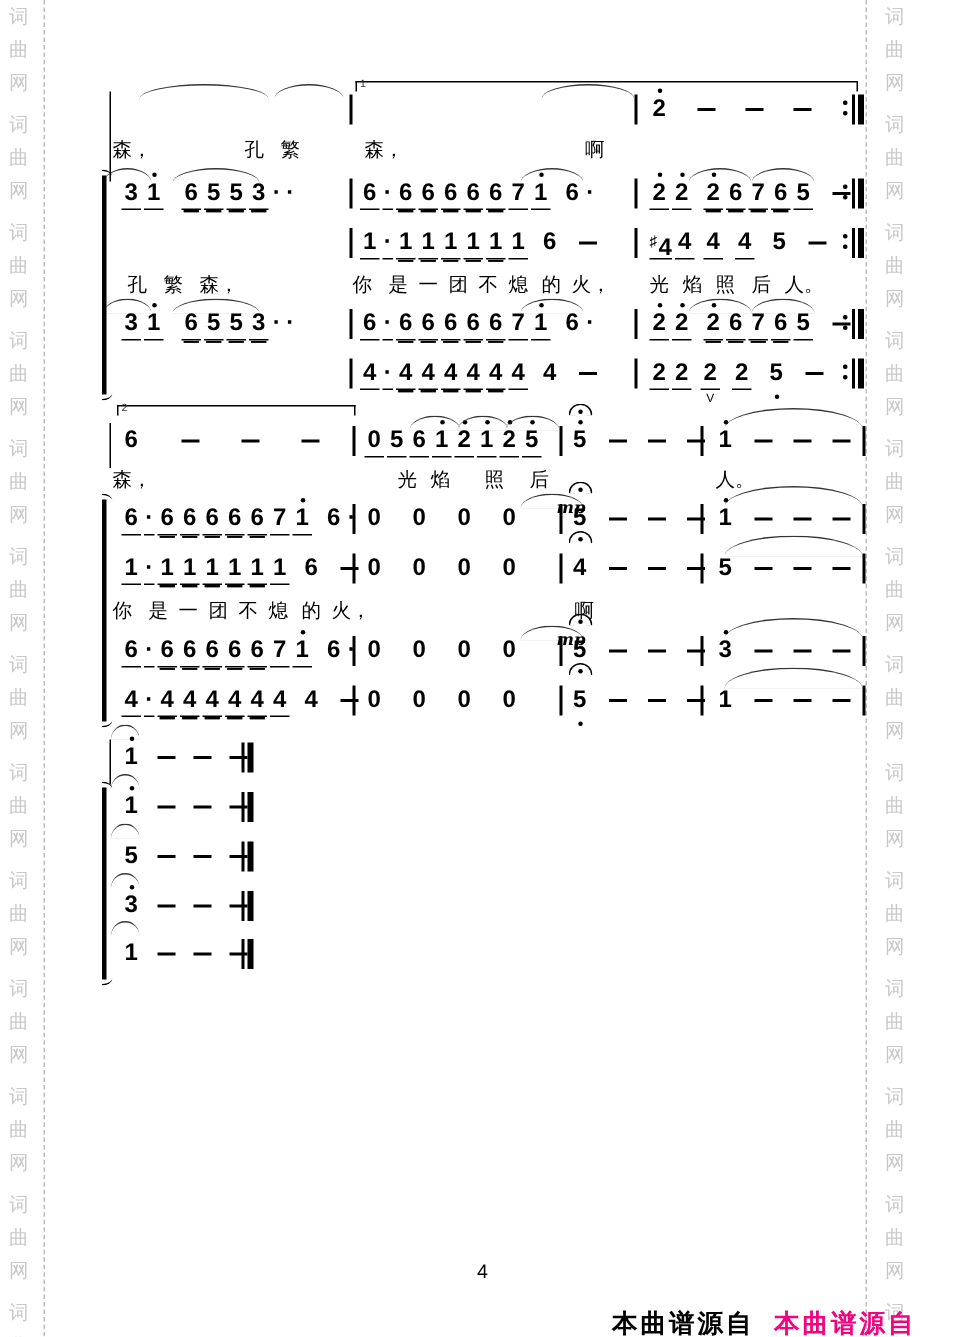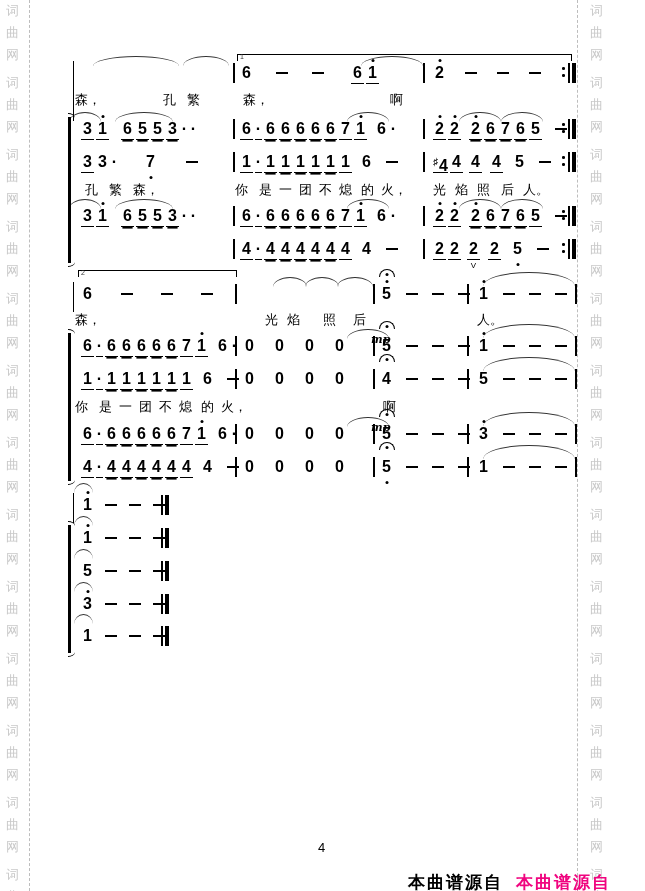--- a/index.html
+++ b/index.html
@@ -136,21 +136,20 @@
       <span class="wm-ch" style="top: 818px; left: 4px; color: rgb(201, 201, 201);">曲</span>
       <span class="wm-ch" style="top: 840px; left: 4px; color: rgb(201, 201, 201);">网</span>
       <span class="wm-ch" style="top: 868px; left: 4px; color: rgb(201, 201, 201);">词</span>
       <span class="wm-ch" style="top: 890px; left: 4px; color: rgb(201, 201, 201);">曲</span>
     </div>
   <div class="wm-dash left"></div>
   <div class="wm-dash right"></div>
 
   <div id="score">
       <div class="row" style="top: 63px;">
-        <div class="meas" style="left: 175px;"><span class="n">6</span><span class="sp" style="width: 20px;"></span><span class="n dash"></span><span class="sp" style="width: 20px;"></span><span class="n dash"></span><span class="sp" style="width: 24px;"></span><span class="n u">6</span><span class="n u">1<span class="dot-a"></span></span></div>
         <div class="meas" style="left: 368px;"><span class="n">2<span class="dot-a"></span></span><span class="sp" style="width: 16px;"></span><span class="n dash"></span><span class="sp" style="width: 16px;"></span><span class="n dash"></span><span class="sp" style="width: 16px;"></span><span class="n dash"></span></div>
         <div class="bar" style="left: 168px;"></div>
         <div class="bar" style="left: 358px;"></div>
         <div class="repdot" style="left: 497px; top: 4px;"></div>
         <div class="repdot" style="left: 497px; top: 11px;"></div>
         <div class="bar" style="left: 503px;"></div>
         <div class="bar thick" style="left: 507px;"></div>
         <div class="arc" style="left: 28px; width: 86px; height: 9px; top: -7px;"></div>
         <div class="arc" style="left: 118px; width: 46px; height: 9px; top: -7px;"></div>
         <div class="arc" style="left: 296px; width: 62px; height: 9px; top: -7px;"></div>
@@ -172,21 +171,20 @@
         <div class="repdot" style="left: 497px; top: 11px;"></div>
         <div class="bar" style="left: 503px;"></div>
         <div class="bar thick" style="left: 507px;"></div>
         <div class="arc" style="left: 4px; width: 32px; height: 9px; top: -7px;"></div>
         <div class="arc" style="left: 50px; width: 58px; height: 9px; top: -7px;"></div>
         <div class="arc" style="left: 282px; width: 42px; height: 9px; top: -7px;"></div>
         <div class="arc" style="left: 394px; width: 42px; height: 9px; top: -7px;"></div>
         <div class="arc" style="left: 436px; width: 42px; height: 9px; top: -7px;"></div>
       </div>
       <div class="row" style="top: 152px;">
-        <div class="meas" style="left: 16px;"><span class="n u">3</span><span class="n">3</span><span class="n aug">·</span><span class="sp" style="width: 24px;"></span><span class="n">7<span class="dot-b"></span></span><span class="sp" style="width: 26px;"></span><span class="n dash"></span></div>
         <div class="meas" style="left: 175px;"><span class="n u">1</span><span class="n aug u">·</span><span class="n uu">1</span><span class="n uu">1</span><span class="n uu">1</span><span class="n uu">1</span><span class="n uu">1</span><span class="n u">1</span><span class="sp" style="width: 6px;"></span><span class="n">6</span><span class="sp" style="width: 10px;"></span><span class="n dash"></span></div>
         <div class="meas" style="left: 368px;"><span class="n u"><span class="sharp">♯</span>4</span><span class="n u">4</span><span class="sp" style="width: 4px;"></span><span class="n u">4</span><span class="sp" style="width: 6px;"></span><span class="n u">4</span><span class="sp" style="width: 8px;"></span><span class="n">5</span><span class="sp" style="width: 10px;"></span><span class="n dash"></span></div>
         <div class="bar" style="left: 168px;"></div>
         <div class="bar" style="left: 358px;"></div>
         <div class="repdot" style="left: 497px; top: 4px;"></div>
         <div class="repdot" style="left: 497px; top: 11px;"></div>
         <div class="bar" style="left: 503px;"></div>
         <div class="bar thick" style="left: 507px;"></div>
       </div>
       <div class="row" style="top: 182px;">
@@ -228,20 +226,21 @@
         <div class="meas" style="left: 368px;"><span class="n u">2</span><span class="n u">2</span><span class="sp" style="width: 4px;"></span><span class="n u">2<span class="brv">V</span></span><span class="sp" style="width: 6px;"></span><span class="n u">2</span><span class="sp" style="width: 8px;"></span><span class="n">5<span class="dot-b"></span></span><span class="sp" style="width: 10px;"></span><span class="n dash"></span></div>
         <div class="bar" style="left: 168px;"></div>
         <div class="bar" style="left: 358px;"></div>
         <div class="repdot" style="left: 497px; top: 4px;"></div>
         <div class="repdot" style="left: 497px; top: 11px;"></div>
         <div class="bar" style="left: 503px;"></div>
         <div class="bar thick" style="left: 507px;"></div>
       </div>
       <div class="row" style="top: 284px;">
         <div class="meas" style="left: 16px;"><span class="n">6</span><span class="sp" style="width: 24px;"></span><span class="n dash"></span><span class="sp" style="width: 24px;"></span><span class="n dash"></span><span class="sp" style="width: 24px;"></span><span class="n dash"></span></div>
+        <div class="meas" style="left: 178px;"><span class="n u">0</span><span class="n u">5</span><span class="n u">6</span><span class="n u">1<span class="dot-a"></span></span><span class="n u">2<span class="dot-a"></span></span><span class="n u">1<span class="dot-a"></span></span><span class="n u">2<span class="dot-a"></span></span><span class="n u">5<span class="dot-a"></span></span></div>
         <div class="meas" style="left: 315px;"><span class="n">5<span class="dot-a"></span><span class="fer"></span></span><span class="sp" style="width: 10px;"></span><span class="n dash"></span><span class="sp" style="width: 10px;"></span><span class="n dash"></span><span class="sp" style="width: 10px;"></span><span class="n dash"></span></div>
         <div class="meas" style="left: 412px;"><span class="n">1<span class="dot-a"></span></span><span class="sp" style="width: 10px;"></span><span class="n dash"></span><span class="sp" style="width: 10px;"></span><span class="n dash"></span><span class="sp" style="width: 10px;"></span><span class="n dash"></span></div>
         <div class="bar" style="left: 170px;"></div>
         <div class="bar" style="left: 308px;"></div>
         <div class="bar" style="left: 402px;"></div>
         <div class="bar" style="left: 510px;"></div>
         <div class="arc" style="left: 208px; width: 34px; height: 9px; top: -7px;"></div>
         <div class="arc" style="left: 240px; width: 34px; height: 9px; top: -7px;"></div>
         <div class="arc" style="left: 272px; width: 36px; height: 9px; top: -7px;"></div>
         <div class="arc" style="left: 418px; width: 92px; height: 13px; top: -12px;"></div>

